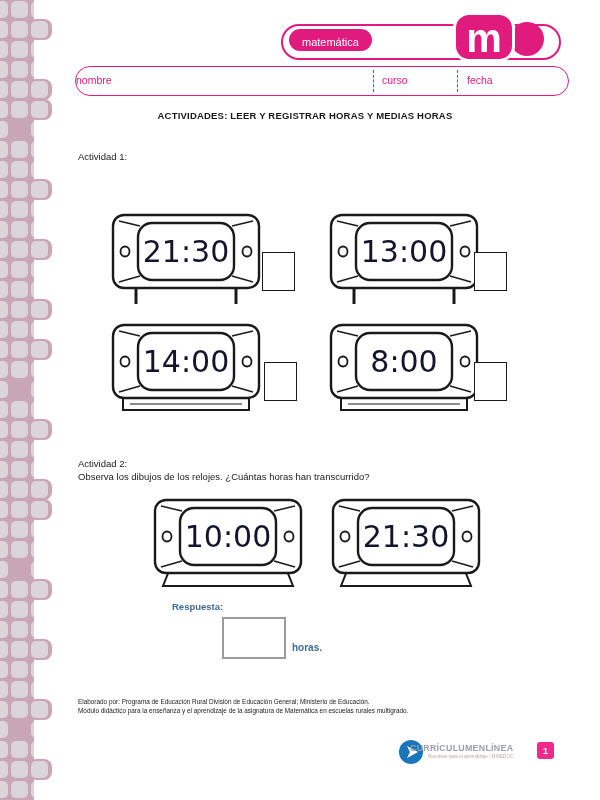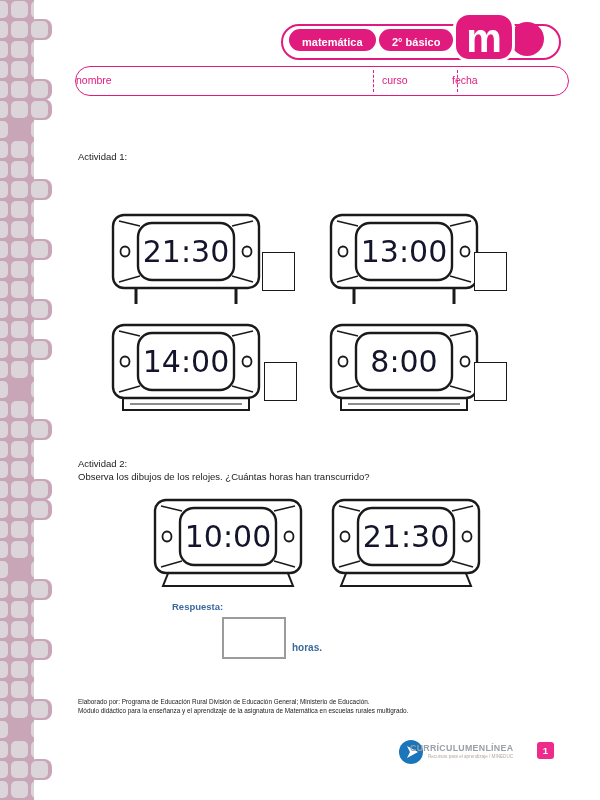--- a/index.html
+++ b/index.html
@@ -3,21 +3,21 @@
 <meta charset="utf-8">
 <style>
   html,body{margin:0;padding:0;background:#fff;}
   #page{position:relative;width:600px;height:800px;background:#ffffff;overflow:hidden;
         font-family:"Liberation Sans",sans-serif;color:#1a1a1a;}
   .abs{position:absolute;}
 
   
   .outer-pill{left:281px;top:24px;width:276px;height:32px;border:2px solid #e11a7e;border-radius:18px;background:#fff;}
   .pill{position:absolute;top:27px;height:26px;line-height:26px;padding:0 13px;background:#e11a7e;color:#fff;
-        font-size:11px;font-weight:bold;border-radius:14px;border:2px solid #fff;box-sizing:border-box;}
+        font-size:11px;font-weight:normal;border-radius:14px;border:2px solid #fff;box-sizing:border-box;}
   .pill.subject{left:287px;}
   .pill.grade{left:377px;}
   .m-bump{left:510px;top:22px;width:34px;height:34px;background:#e11a7e;border-radius:50%;}
   .m-box{left:453px;top:12px;width:62px;height:50px;background:#e11a7e;border-radius:16px;border:3px solid #fff;
          color:#fff;font-weight:bold;font-size:40px;text-align:center;line-height:46px;box-sizing:border-box;}
 
   
   .form-bar{left:75px;top:66px;width:492px;height:28px;border:1.5px solid #e11a7e;border-radius:15px;background:#fff;}
   .form-label{position:absolute;top:7px;font-size:10.5px;color:#e11a7e;}
   .form-sep{position:absolute;top:3px;bottom:3px;border-left:1px dashed #e11a7e;}
@@ -116,35 +116,35 @@
     <g>
       <rect x="10" y="120" width="19" height="20" fill="#c9a5b8"></rect>
       <rect x="10" y="380" width="19" height="20" fill="#c9a5b8"></rect>
       <rect x="10" y="560" width="19" height="20" fill="#c9a5b8"></rect>
       <rect x="10" y="720" width="19" height="20" fill="#c9a5b8"></rect>
     </g>
   </svg>
 
   <div class="abs outer-pill"></div>
   <div class="pill subject">matemática</div>
-  <div class="pill grade">2° básico</div>
   <div class="abs m-bump"></div>
   <div class="abs m-box">m</div>
 
   <div class="abs form-bar">
     <span class="form-label" style="left:0">nombre</span>
     <span class="form-sep" style="left:297px"></span>
     <span class="form-label" style="left:306px">curso</span>
     <span class="form-sep" style="left:381px"></span>
-    <span class="form-label" style="left:376px">fecha</span>
+    <span class="form-label" style="left:391px">fecha</span>
     <span class="abs" style="left:60px;top:0;width:230px;height:28px"></span>
     <span class="abs" style="left:340px;top:0;width:38px;height:28px"></span>
     <span class="abs" style="left:424px;top:0;width:66px;height:28px"></span>
   </div>
 
+  <div class="abs title">ACTIVIDADES: LEER Y REGISTRAR HORAS Y MEDIAS HORAS</div>
 
   <div class="abs act-heading" style="left:78px;top:151px">Actividad 1:</div>
 
   <svg class="abs" style="left:110px;top:212px" width="152" height="97">
     <line x1="26" y1="75" x2="26" y2="92" stroke="#1a1a1a" stroke-width="3"></line>
     <line x1="126" y1="75" x2="126" y2="92" stroke="#1a1a1a" stroke-width="3"></line>
     <rect x="3" y="3" width="146" height="73" rx="11" fill="#fff" stroke="#1a1a1a" stroke-width="2.4"></rect>
     <line x1="9" y1="9" x2="30" y2="14" stroke="#1a1a1a" stroke-width="1.5"></line>
     <line x1="143" y1="9" x2="122" y2="14" stroke="#1a1a1a" stroke-width="1.5"></line>
     <line x1="9" y1="70" x2="30" y2="64" stroke="#1a1a1a" stroke-width="1.5"></line>

